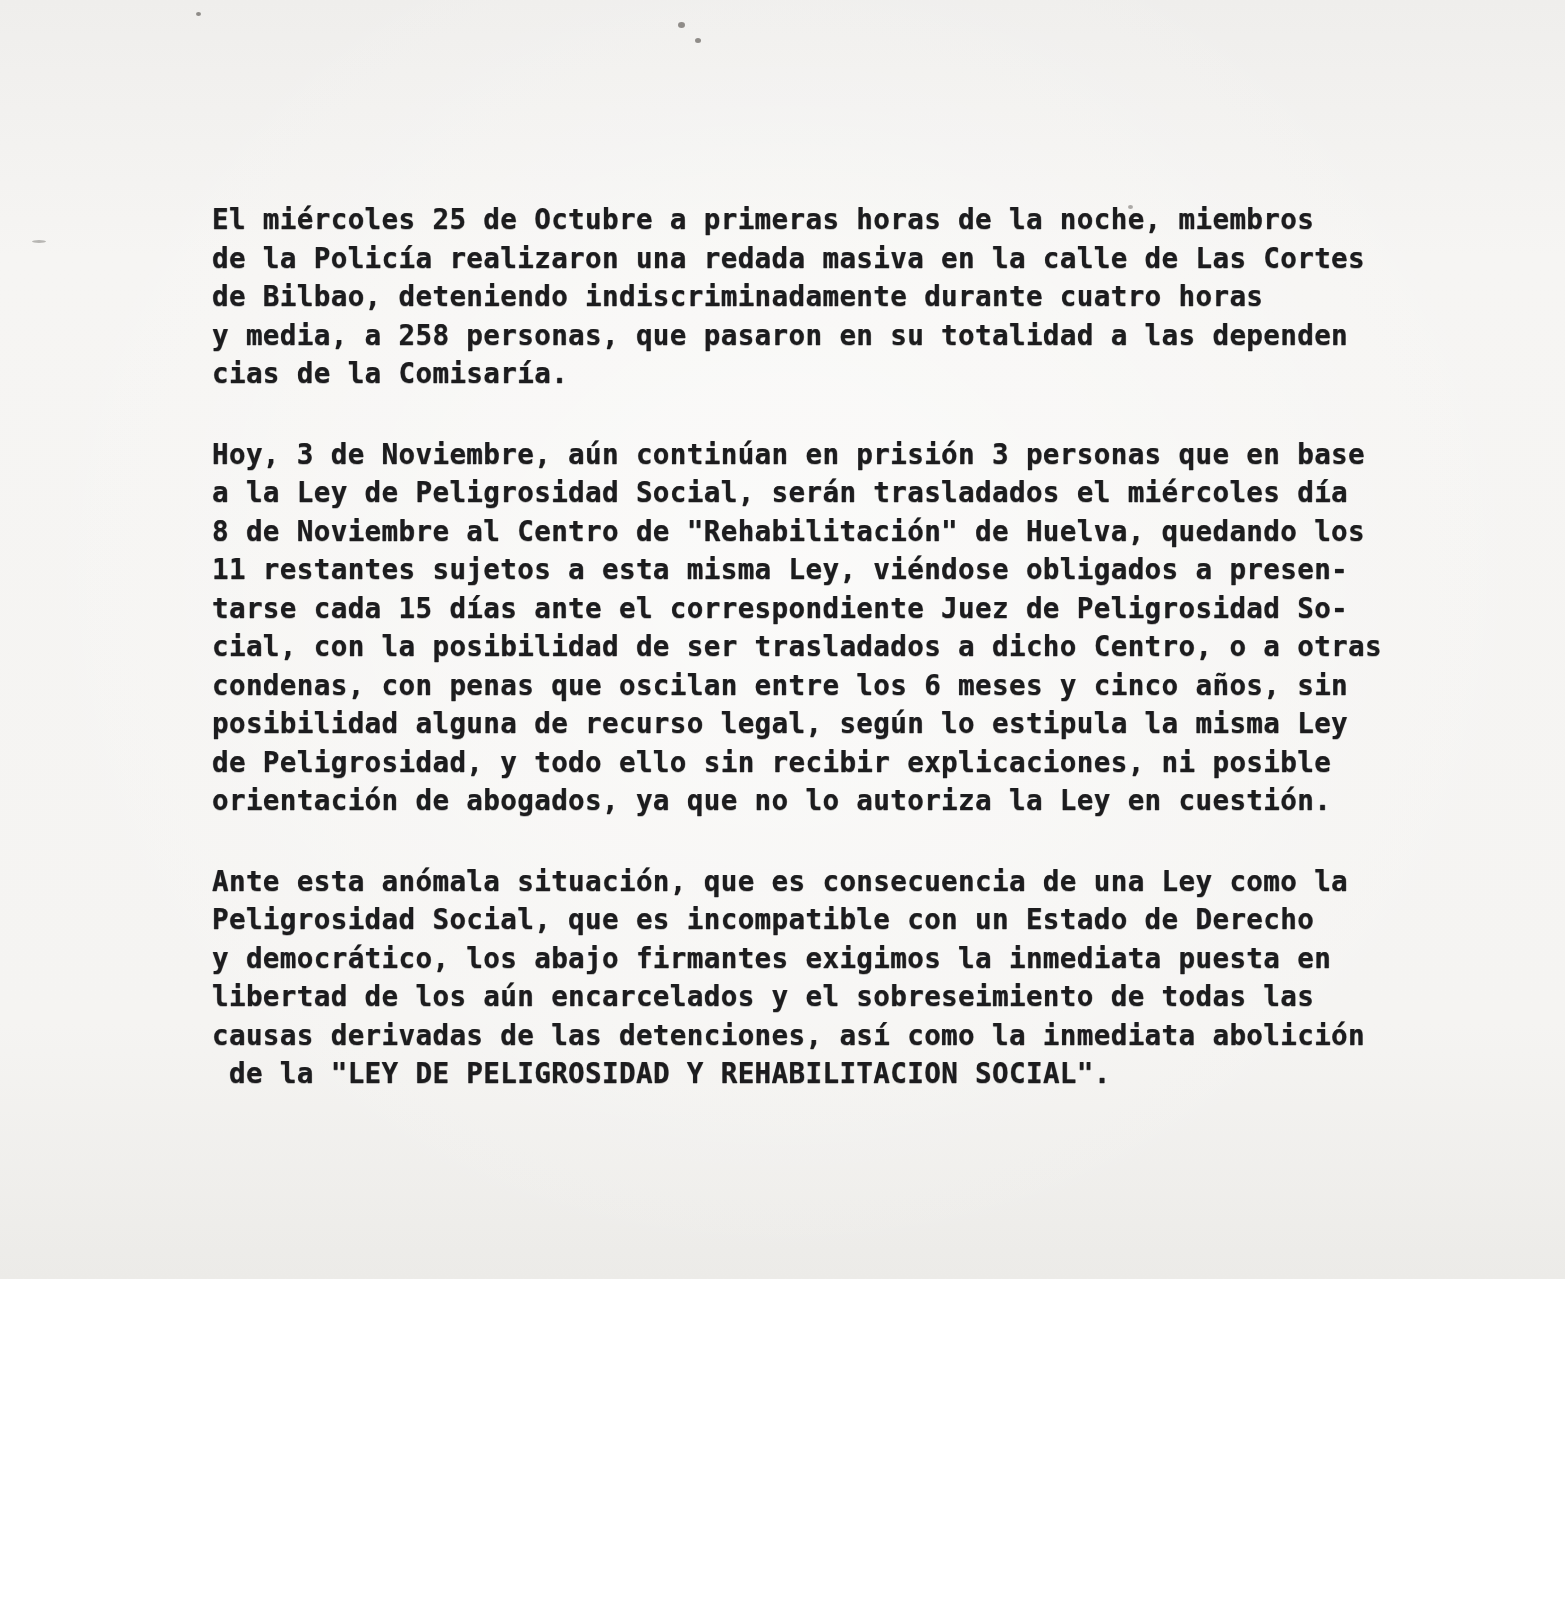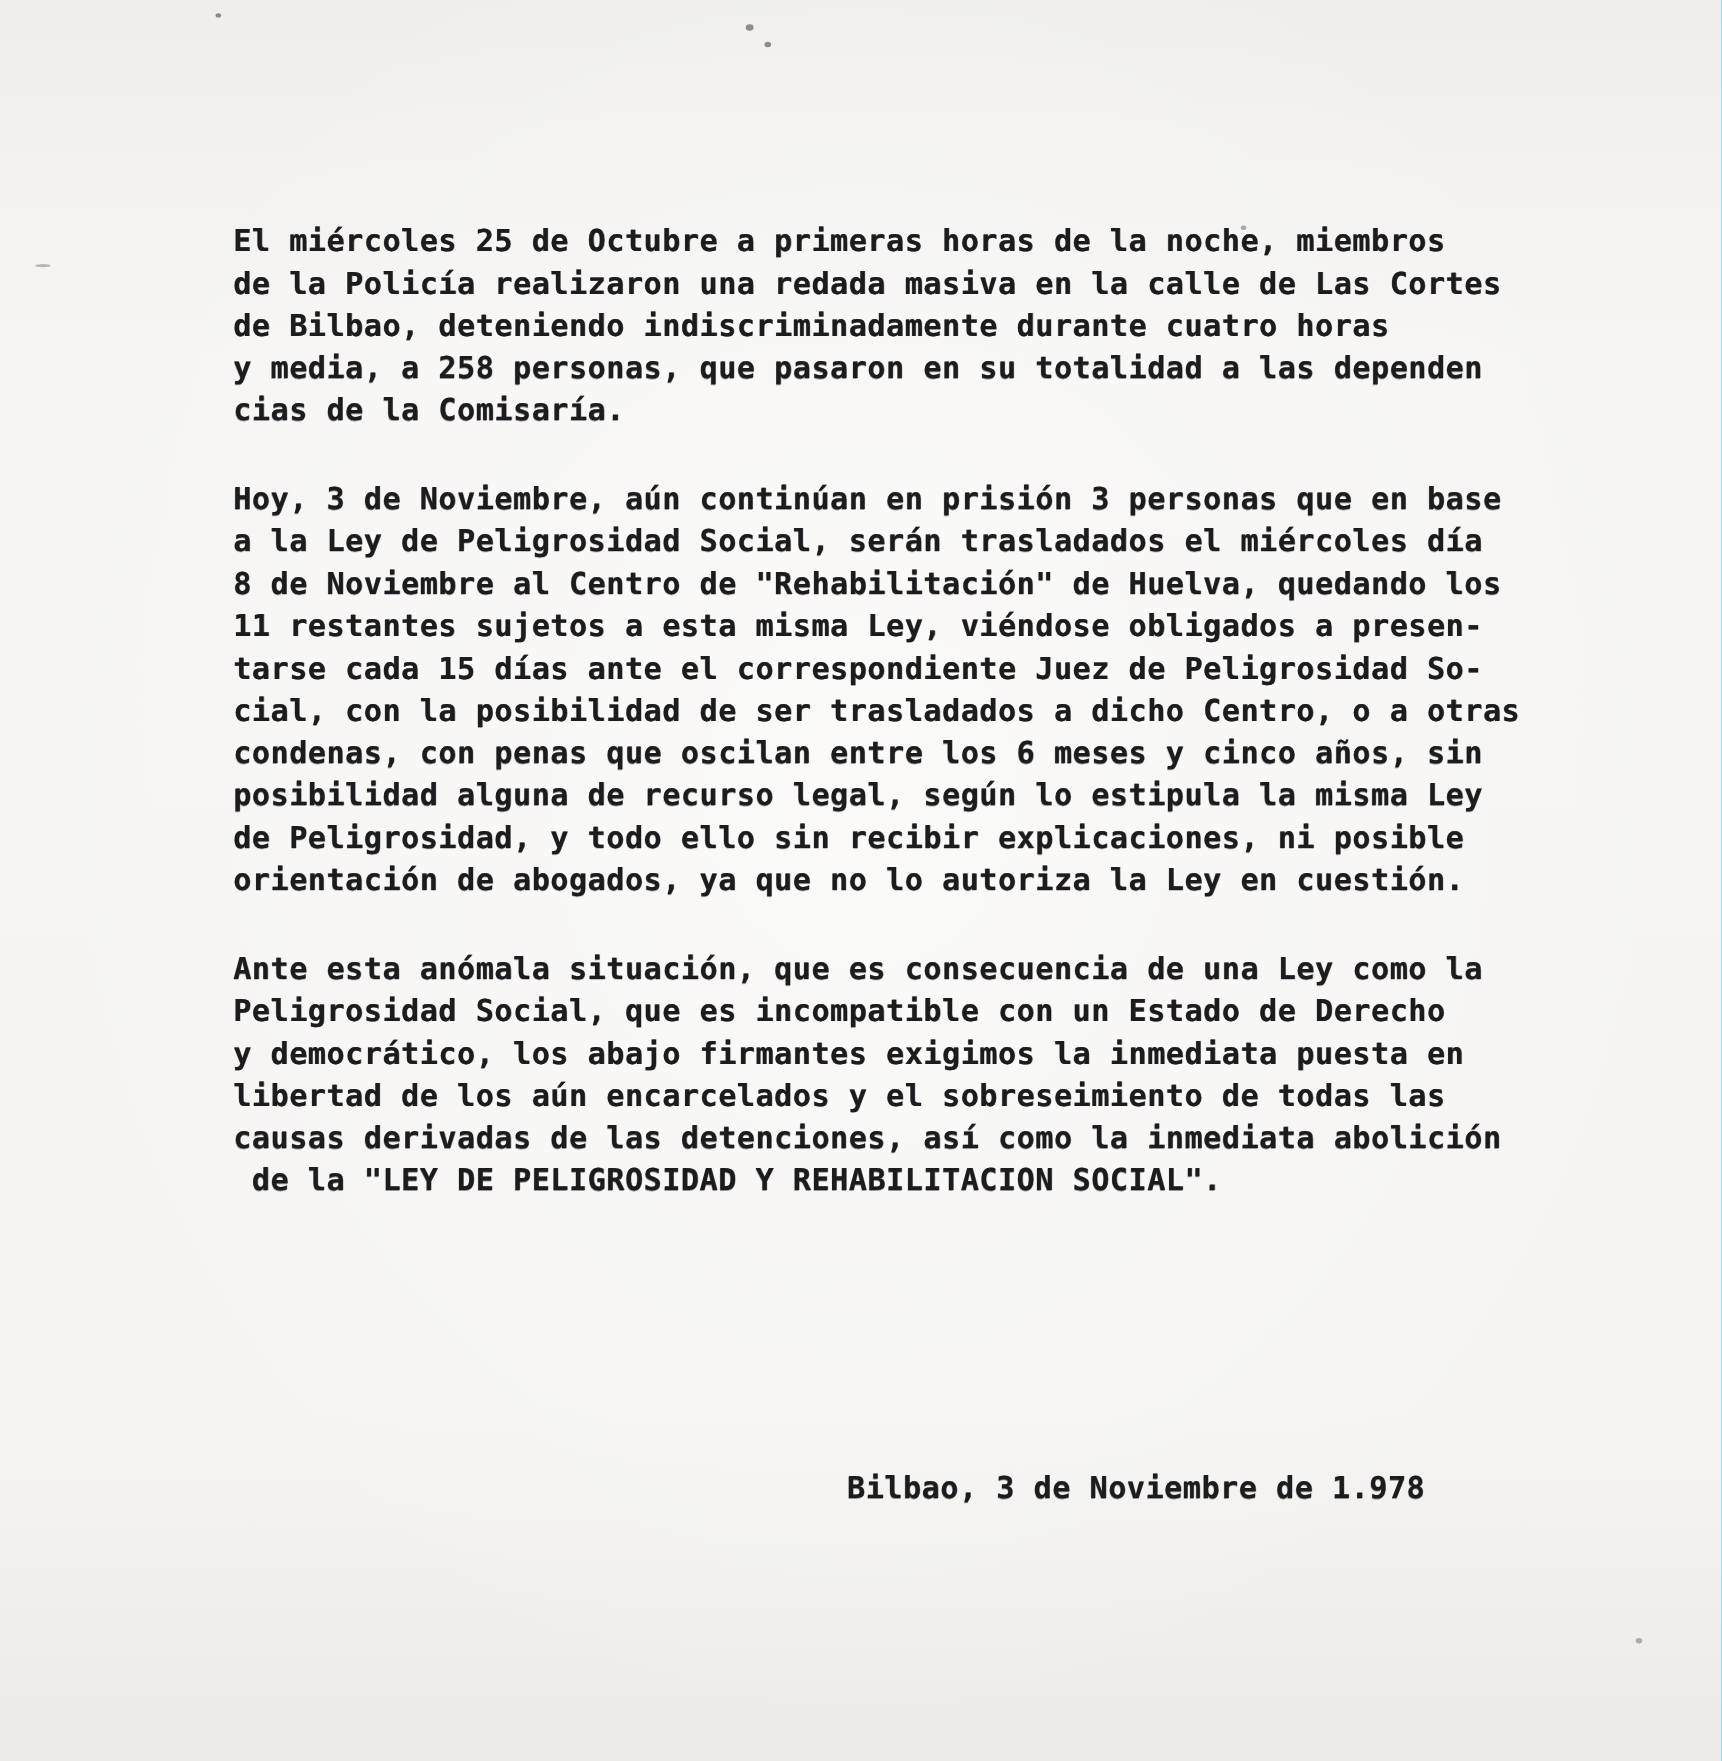--- a/index.html
+++ b/index.html
@@ -4,22 +4,22 @@
 <title>Documento</title>
 <style>
   html, body {
     margin: 0;
     padding: 0;
     background: #ffffff;
   }
   .page {
     position: relative;
     width: 1565px;
-    height: 1601px;
-    background: #0ea5e9;
+    height: 1279px;
+    background: #c4b5fd;
     overflow: hidden;
     font-family: "DejaVu Sans Mono", "Liberation Mono", monospace;
   }
   
   .page::before {
     content: "";
     position: absolute;
     inset: 0;
     background:
       radial-gradient(ellipse at 50% 45%, rgba(255,255,255,0.55) 0%, rgba(255,255,255,0.0) 70%),

